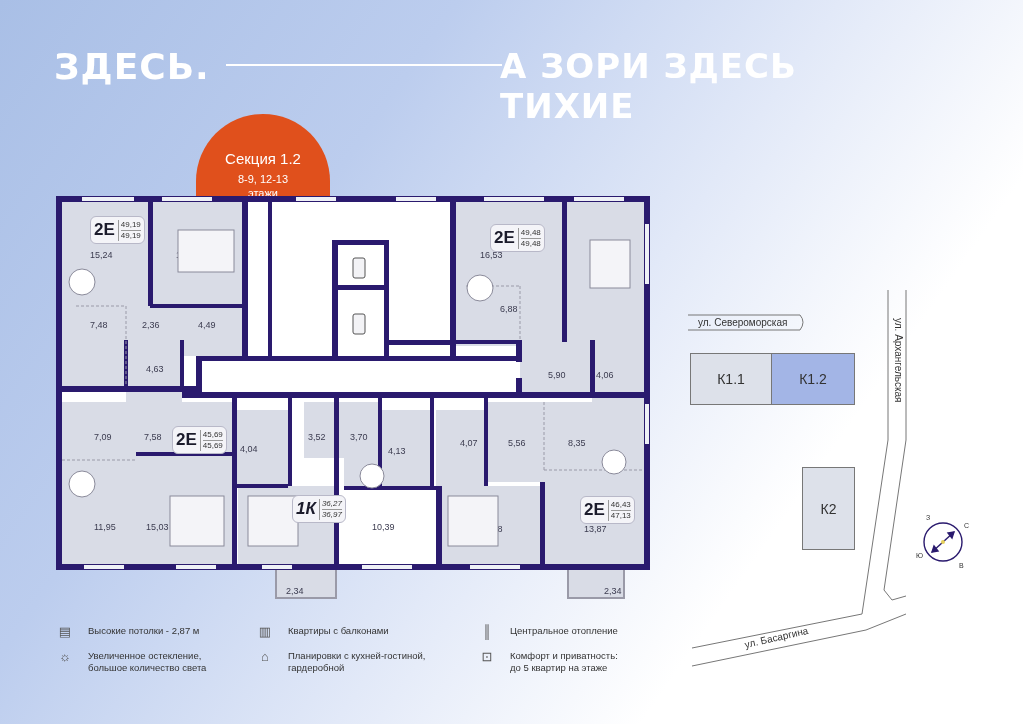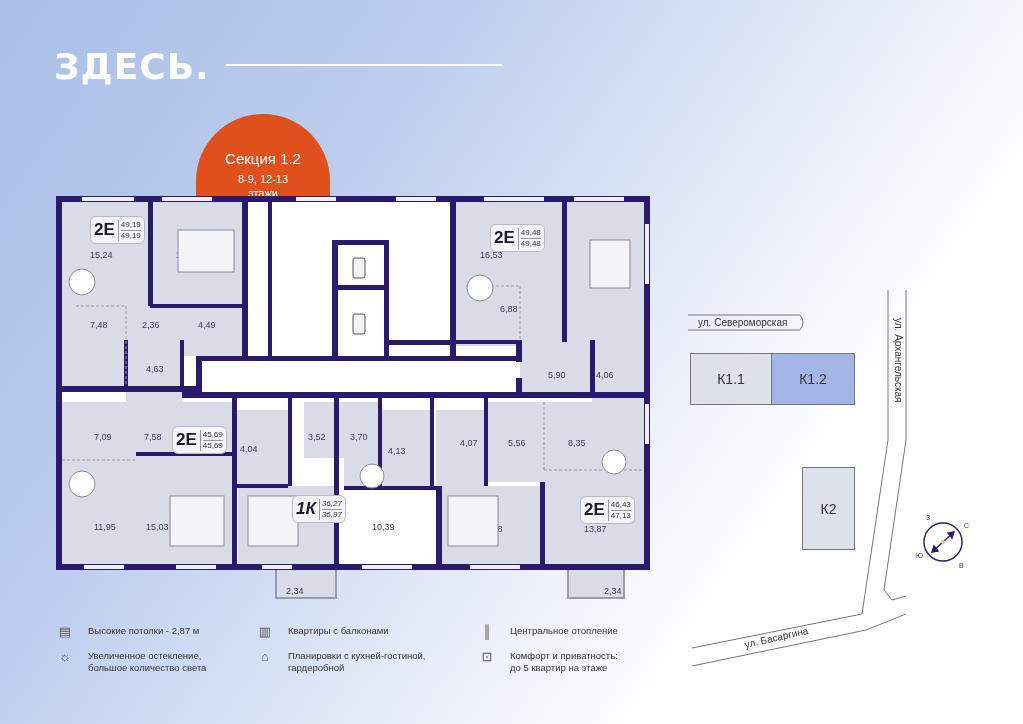--- a/index.html
+++ b/index.html
@@ -39,20 +39,22 @@
   .street-label { position:absolute; font-size:10px; color:#333; }
   .mapblock { position:absolute; border:1px solid #777; display:flex; align-items:center; justify-content:center; font-size:14px; color:#333; }
   .compass-l { position:absolute; font-size:7px; color:#333; }
 </style>
 </head>
 <body>
 
 <div class="title-left">ЗДЕСЬ.</div>
 <div class="title-line"></div>
 <div class="title-right">
+  <div>А ЗОРИ ЗДЕСЬ</div>
+  <div>ТИХИЕ</div>
 </div>
 
 <div class="section-badge">
   <div class="s1">Секция 1.2</div>
   <div class="s2">8-9, 12-13</div>
   <div class="s3">этажи</div>
 </div>
 
 <svg class="plan" width="1023" height="724">
 

